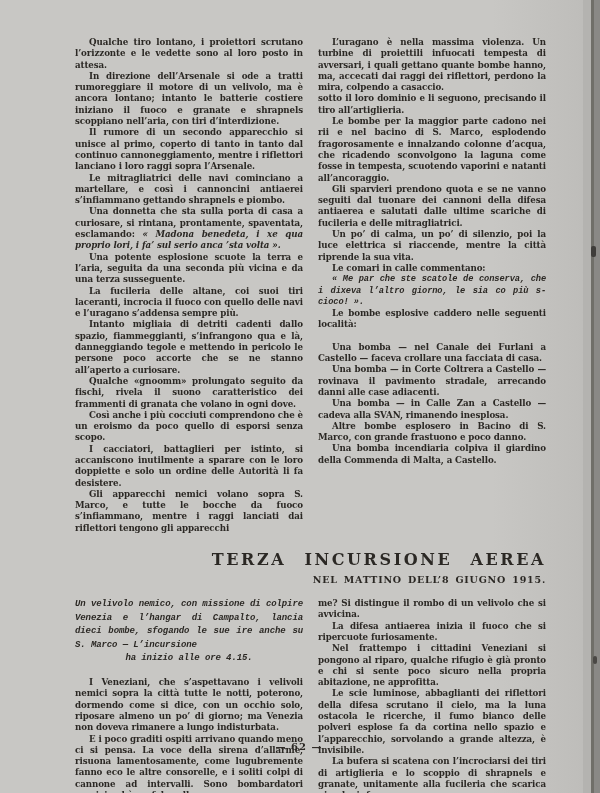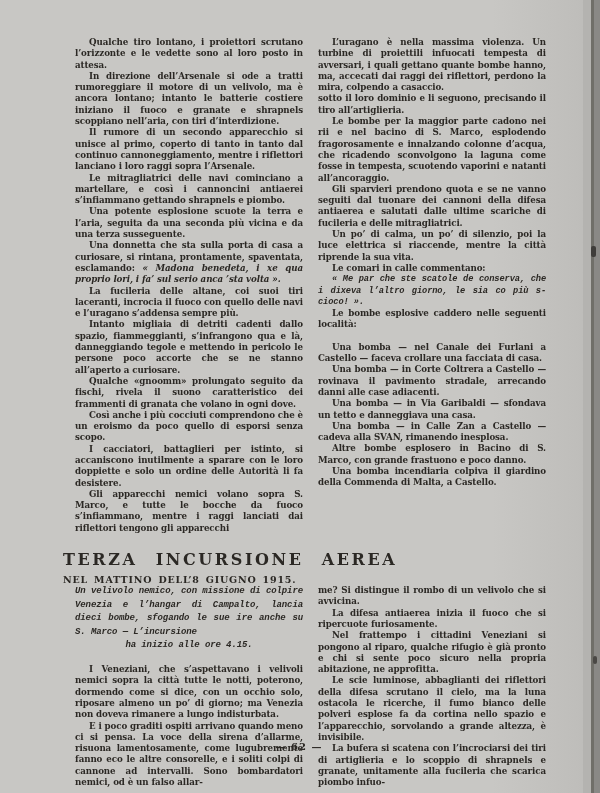--- a/index.html
+++ b/index.html
@@ -32,21 +32,21 @@
     letter-spacing:-0.1px;
   }
   p.para.no-indent { text-indent:0; }
   p.para.italic { font-style:italic;font-family:Liberation Mono, monospace; }
   p.para.center { text-align:center; text-indent:0; }
   p.para.space-before { margin-top:11px; }
   p.para span.italic { font-style:italic; }
 
   .lede p.para { font-size:9px; line-height:13.6px; font-style:italic; text-indent:0; }
 
-  .heading { text-align:left; margin:16px 0 0 0; }
+  .heading { text-align:right; margin:16px 0 13px 0; }
   .heading-title {
     font-size:16px; font-weight:bold;
     letter-spacing:2.6px; word-spacing:10px;
     margin:0;
   }
   .heading-subtitle {
     font-size:9.5px; font-weight:bold;
     letter-spacing:0.8px; word-spacing:2px;
     margin:5px 0 0 0;
   }
@@ -69,41 +69,40 @@
   <div class="speck-b"></div>
 
   <div class="text-block">
 
     <div class="columns">
       <div class="col">
           <p class="para"><span>Qualche tiro lontano, i proiettori scrutano l’orizzonte e le vedette sono al loro posto in attesa.</span></p>
           <p class="para"><span>In direzione dell’Arsenale si ode a tratti rumoreggiare il motore di un velivolo, ma è ancora lontano; intanto le batterie costiere iniziano il fuoco e granate e shrapnels scoppiano nell’aria, con tiri d’interdizione.</span></p>
           <p class="para"><span>Il rumore di un secondo apparecchio si unisce al primo, coperto di tanto in tanto dal continuo cannoneggiamento, mentre i riflettori lanciano i loro raggi sopra l’Arsenale.</span></p>
           <p class="para"><span>Le mitragliatrici delle navi cominciano a martellare, e così i cannoncini antiaerei s’infiammano gettando shrapnels e piombo.</span></p>
+          <p class="para"><span>Una donnetta che sta sulla porta di casa a curiosare, si rintana, prontamente, spaventata, esclamando: </span><span class="italic">« Madona benedeta, i xe qua proprio lori, i fa’ sul serio anca ’sta volta ».</span></p>
           <p class="para"><span>Una potente esplosione scuote la terra e l’aria, seguita da una seconda più vicina e da una terza susseguente.</span></p>
-          <p class="para"><span>Una donnetta che sta sulla porta di casa a curiosare, si rintana, prontamente, spaventata, esclamando: </span><span class="italic">« Madona benedeta, i xe qua proprio lori, i fa’ sul serio anca ’sta volta ».</span></p>
           <p class="para"><span>La fucileria delle altane, coi suoi tiri laceranti, incrocia il fuoco con quello delle navi e l’uragano s’addensa sempre più.</span></p>
           <p class="para"><span>Intanto migliaia di detriti cadenti dallo spazio, fiammeggianti, s’infrangono qua e là, danneggiando tegole e mettendo in pericolo le persone poco accorte che se ne stanno all’aperto a curiosare.</span></p>
           <p class="para"><span>Qualche «gnoomm» prolungato seguito da fischi, rivela il suono caratteristico dei frammenti di granata che volano in ogni dove.</span></p>
           <p class="para"><span>Così anche i più cocciuti comprendono che è un eroismo da poco quello di esporsi senza scopo.</span></p>
           <p class="para"><span>I cacciatori, battaglieri per istinto, si accaniscono inutilmente a sparare con le loro doppiette e solo un ordine delle Autorità li fa desistere.</span></p>
           <p class="para"><span>Gli apparecchi nemici volano sopra S. Marco, e tutte le bocche da fuoco s’infiammano, mentre i raggi lanciati dai riflettori tengono gli apparecchi</span></p>
         </div>
       <div class="col">
           <p class="para"><span>L’uragano è nella massima violenza. Un turbine di proiettili infuocati tempesta di avversari, i quali gettano quante bombe hanno, ma, accecati dai raggi dei riflettori, perdono la mira, colpendo a casaccio.</span></p>
           <p class="para no-indent"><span>sotto il loro dominio e li seguono, precisando il tiro all’artiglieria.</span></p>
           <p class="para"><span>Le bombe per la maggior parte cadono nei rii e nel bacino di S. Marco, esplodendo fragorosamente e innalzando colonne d’acqua, che ricadendo sconvolgono la laguna come fosse in tempesta, scuotendo vaporini e natanti all’ancoraggio.</span></p>
           <p class="para"><span>Gli sparvieri prendono quota e se ne vanno seguiti dal tuonare dei cannoni della difesa antiaerea e salutati dalle ultime scariche di fucileria e delle mitragliatrici.</span></p>
           <p class="para"><span>Un po’ di calma, un po’ di silenzio, poi la luce elettrica si riaccende, mentre la città riprende la sua vita.</span></p>
           <p class="para"><span>Le comari in calle commentano:</span></p>
           <p class="para italic"><span>« Me par che ste scatole de conserva, che i dixeva l’altro giorno, le sia co più s-cioco! ».</span></p>
           <p class="para"><span>Le bombe esplosive caddero nelle seguenti località:</span></p>
           <p class="para space-before"><span>Una bomba — nel Canale dei Furlani a Castello — faceva crollare una facciata di casa.</span></p>
           <p class="para"><span>Una bomba — in Corte Coltrera a Castello — rovinava il pavimento stradale, arrecando danni alle case adiacenti.</span></p>
-          <p class="para"><span>Una bomba — in Via Garibaldi — sfondava un tetto e danneggiava una casa.</span></p>
           <p class="para"><span>Una bomba — in Calle Zan a Castello — cadeva alla SVAN, rimanendo inesplosa.</span></p>
           <p class="para"><span>Altre bombe esplosero in Bacino di S. Marco, con grande frastuono e poco danno.</span></p>
           <p class="para"><span>Una bomba incendiaria colpiva il giardino della Commenda di Malta, a Castello.</span></p>
         </div>
     </div>
 
     <div class="heading">
       <div class="heading-title">TERZA INCURSIONE AEREA</div>
       <div class="heading-subtitle">NEL MATTINO DELL’8 GIUGNO 1915.</div>
     </div>

